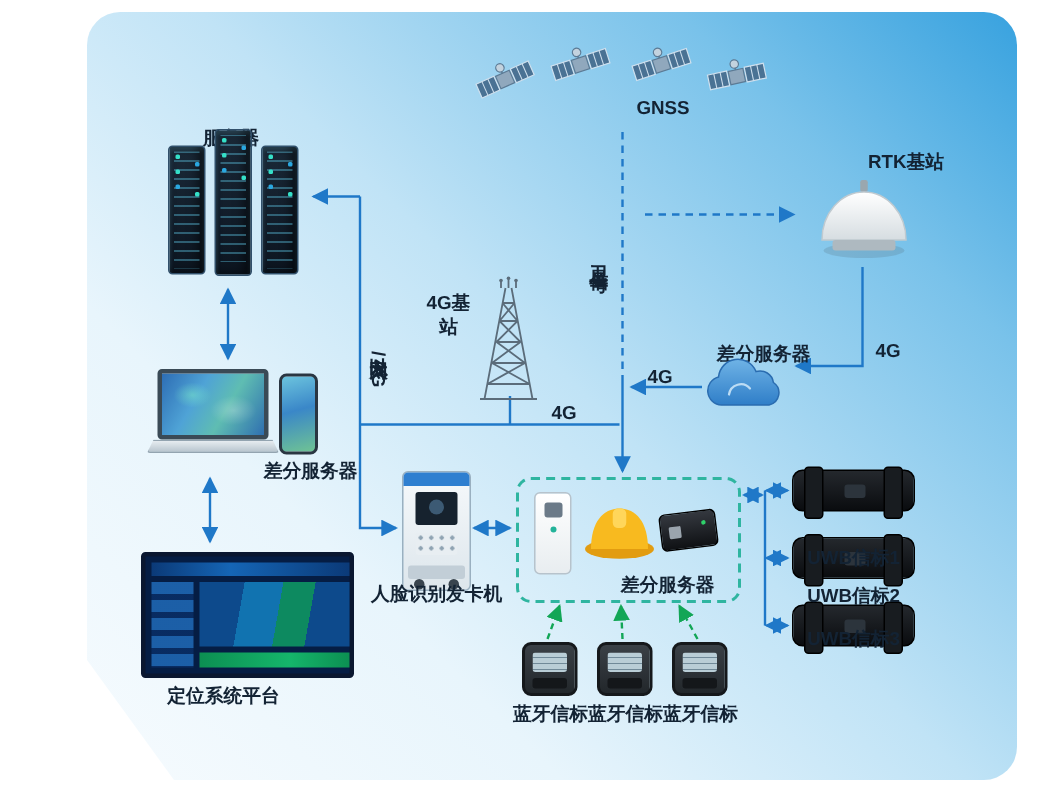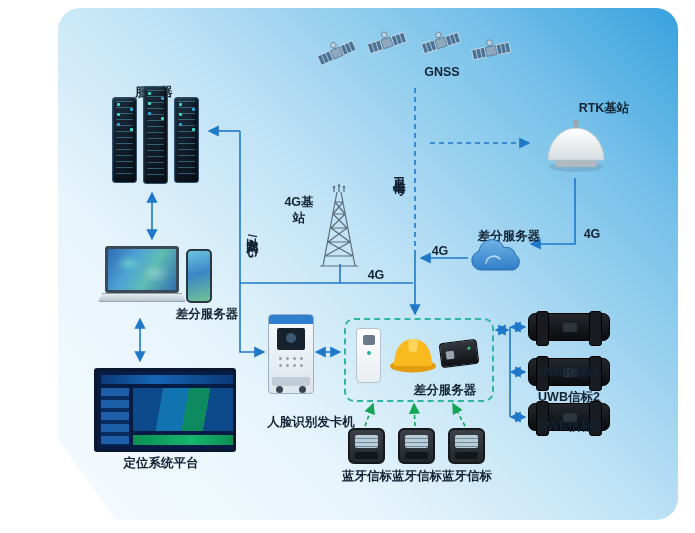--- a/index.html
+++ b/index.html
@@ -219,31 +219,31 @@
 </div>
 <div class="phone"></div>
 <div class="lbl" style="left:164px; top:306px; width:86px;">差分服务器</div>
 
 <div class="monitor">
   <div class="m-top"></div>
   <div class="m-left"></div>
   <div class="m-main"></div>
   <div class="m-bot"></div>
 </div>
-<div class="lbl" style="left:106px; top:456px; width:110px;font-family:Liberation Mono, monospace;">定位系统平台</div>
+<div class="lbl" style="left:94px; top:456px; width:110px;">定位系统平台</div>
 
 <div class="face">
   <div class="f-top"></div>
   <div class="f-screen"></div>
   <div class="f-pad"></div>
   <div class="f-base"></div>
   <span class="f-wheel fw1"></span>
   <span class="f-wheel fw2"></span>
 </div>
-<div class="lbl" style="left:236px; top:414px; width:110px;margin-left:20px;">人脸识别发卡机</div>
+<div class="lbl" style="left:236px; top:388px; width:110px;">人脸识别发卡机</div>
 
 <div class="tbox"></div>
 <div class="wall"></div>
 <svg class="helmet" width="50" height="42">
   <ellipse cx="25" cy="34" rx="23" ry="6.5" fill="#e29c10"></ellipse>
   <path d="M6,34 C6,16 14,7 25,7 C36,7 44,16 44,34 Z" fill="#f8ba1f"></path>
   <rect x="20.5" y="7" width="9" height="13" rx="3.5" fill="#ffd65a"></rect>
 </svg>
 <div class="badge"></div>
 <div class="lbl" style="left:402px; top:382px; width:86px;">差分服务器</div>

